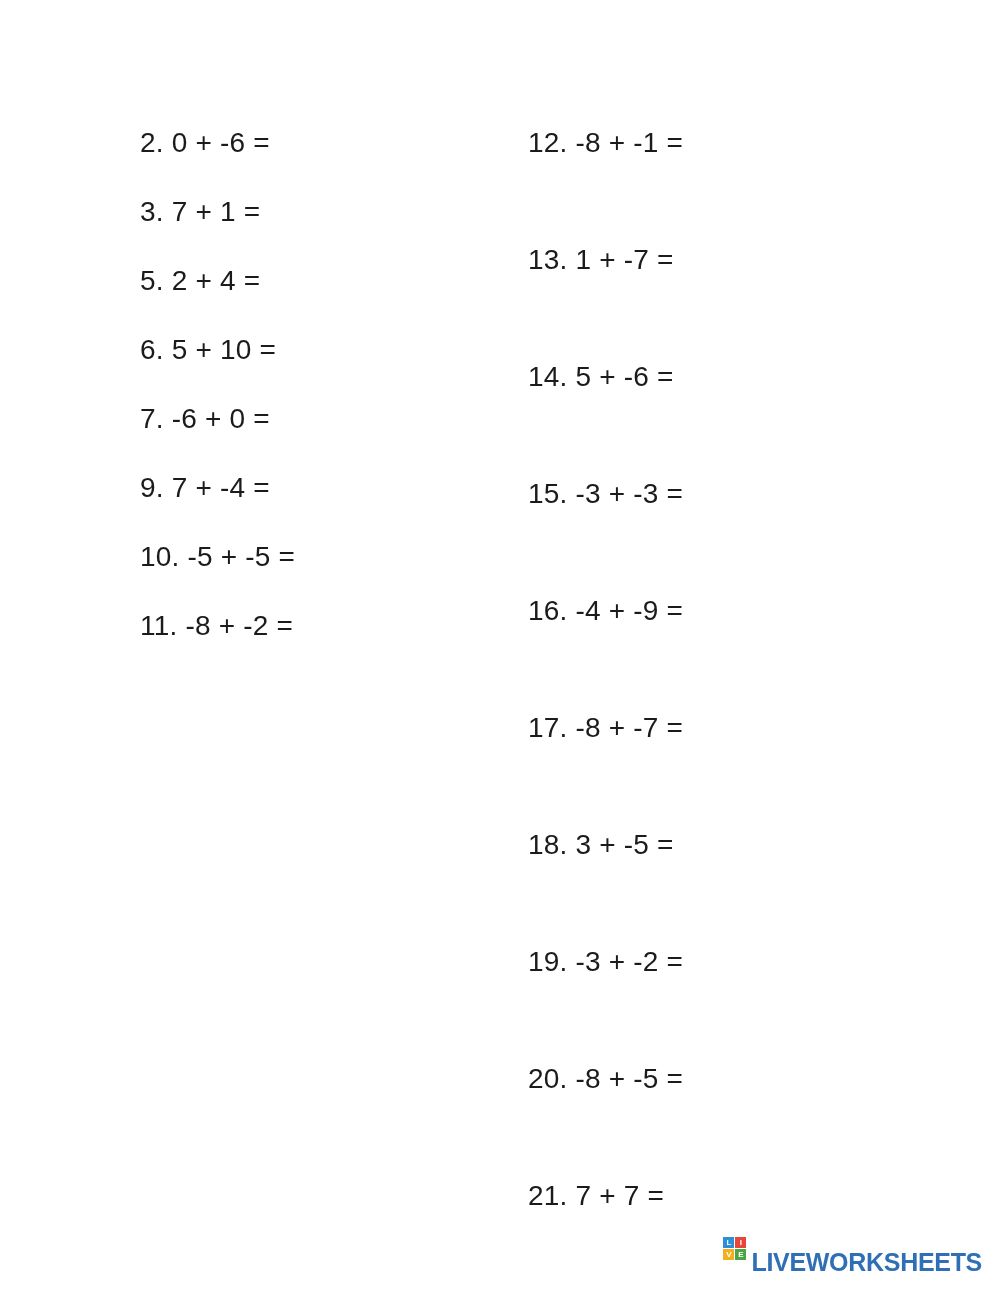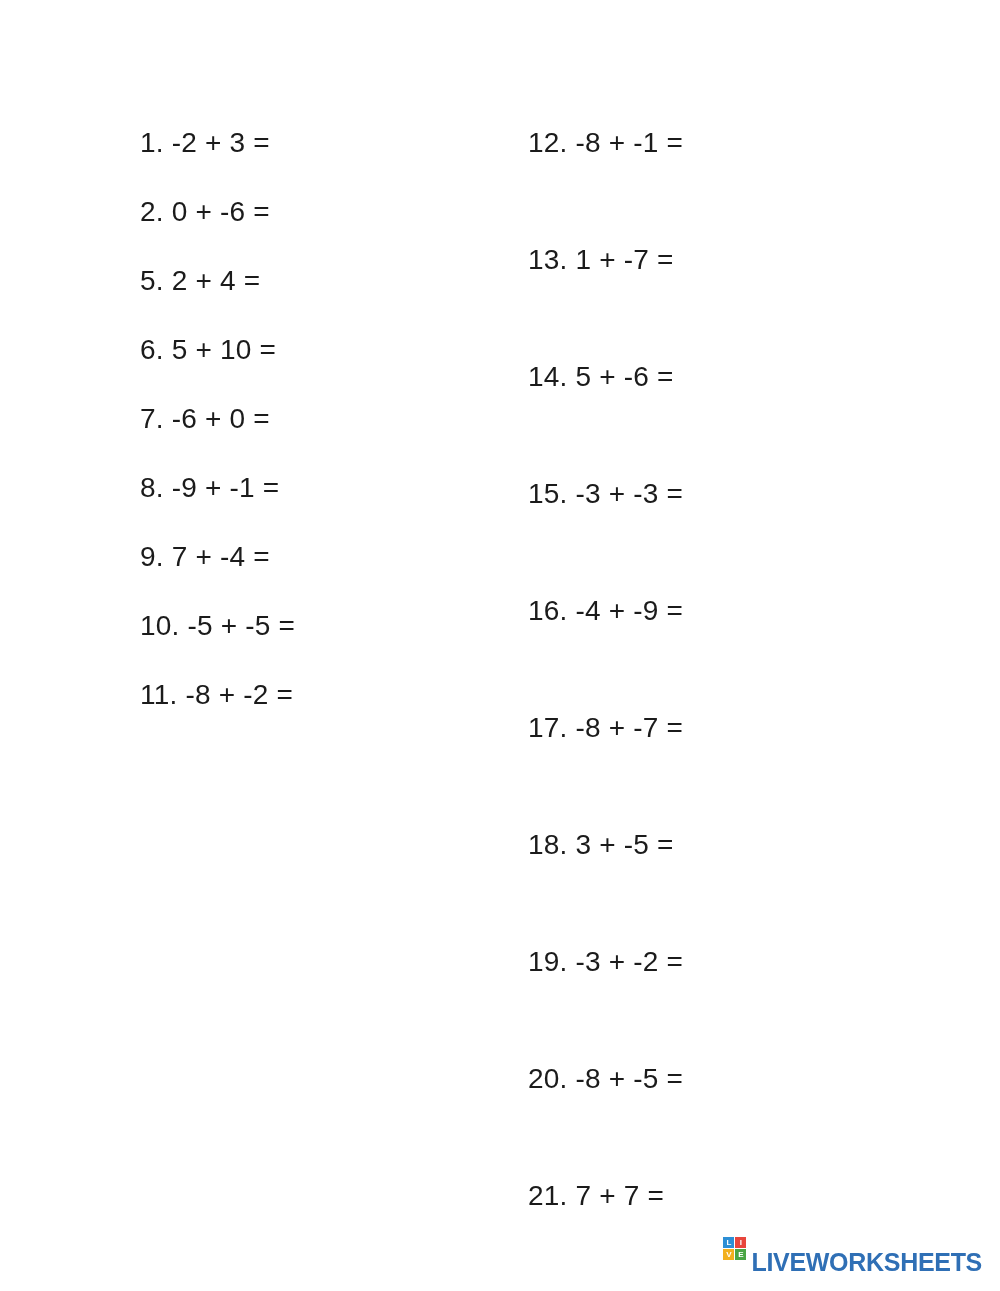--- a/index.html
+++ b/index.html
@@ -92,26 +92,25 @@
   }
 </style>
 </head>
 <body>
 
 <div class="sheet">
 
   <div class="columns">
 
     <div class="col col-left">
-      <div class="problem">1. -2 + 3 =</div>
       <div class="problem">2. 0 + -6 =</div>
+      <div class="problem">3. 7 + 1 =</div>
       <div class="problem">5. 2 + 4 =</div>
       <div class="problem">6. 5 + 10 =</div>
       <div class="problem">7. -6 + 0 =</div>
-      <div class="problem">8. -9 + -1 =</div>
       <div class="problem">9. 7 + -4 =</div>
       <div class="problem">10. -5 + -5 =</div>
       <div class="problem">11. -8 + -2 =</div>
     </div>
 
     <div class="col col-right">
       <div class="problem">12. -8 + -1 =</div>
       <div class="problem">13. 1 + -7 =</div>
       <div class="problem">14. 5 + -6 =</div>
       <div class="problem">15. -3 + -3 =</div>

